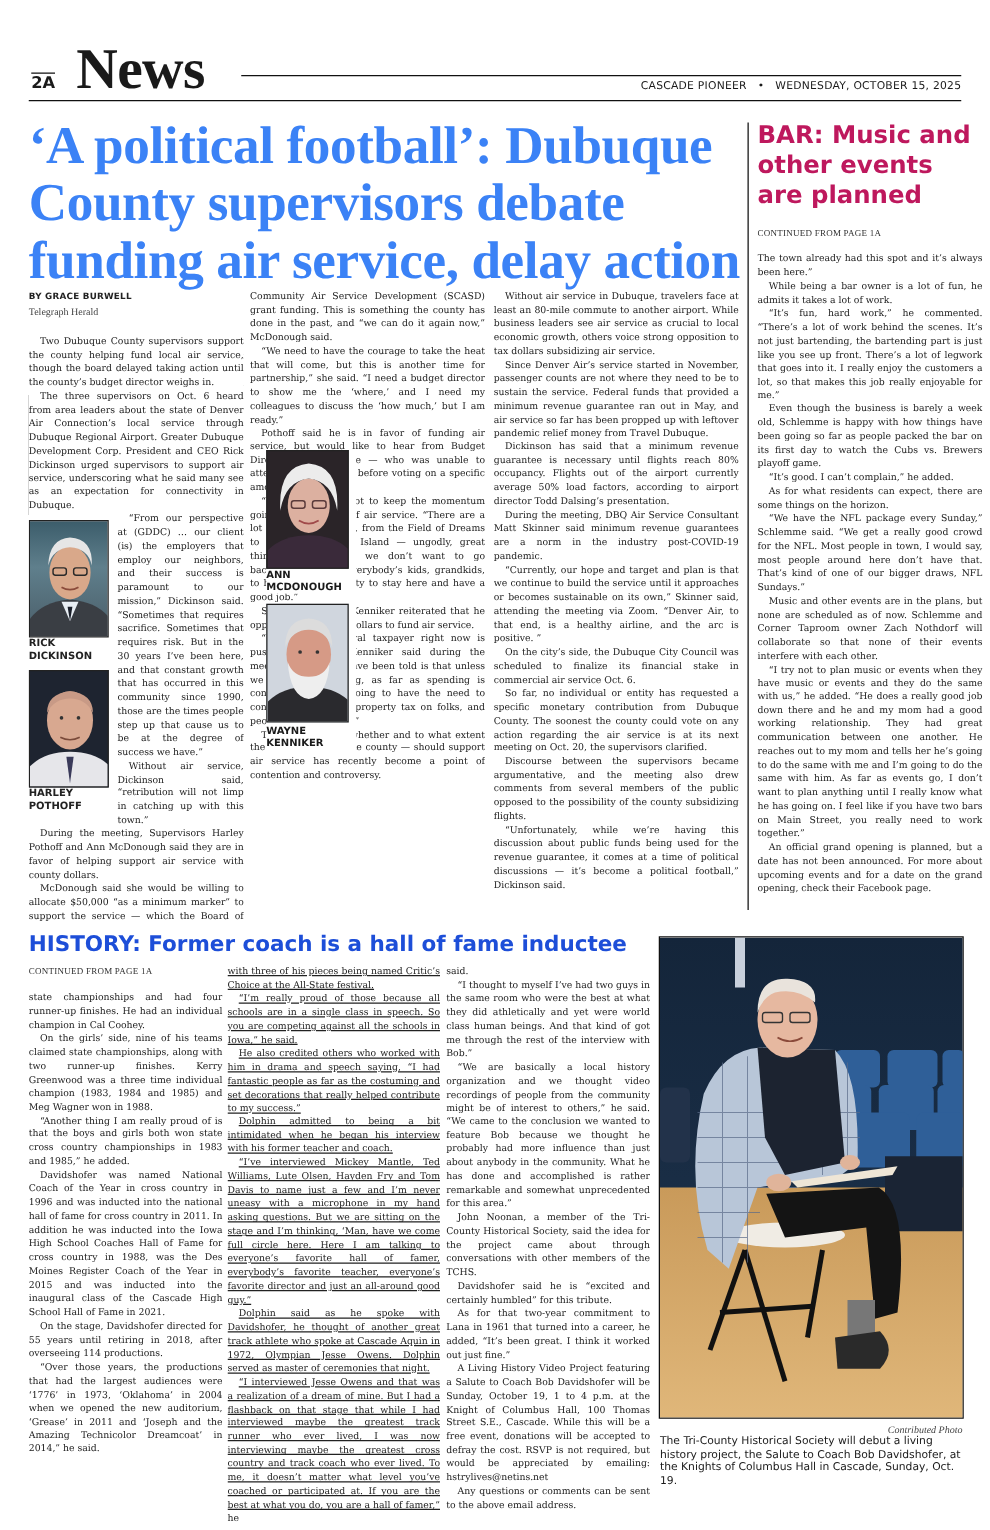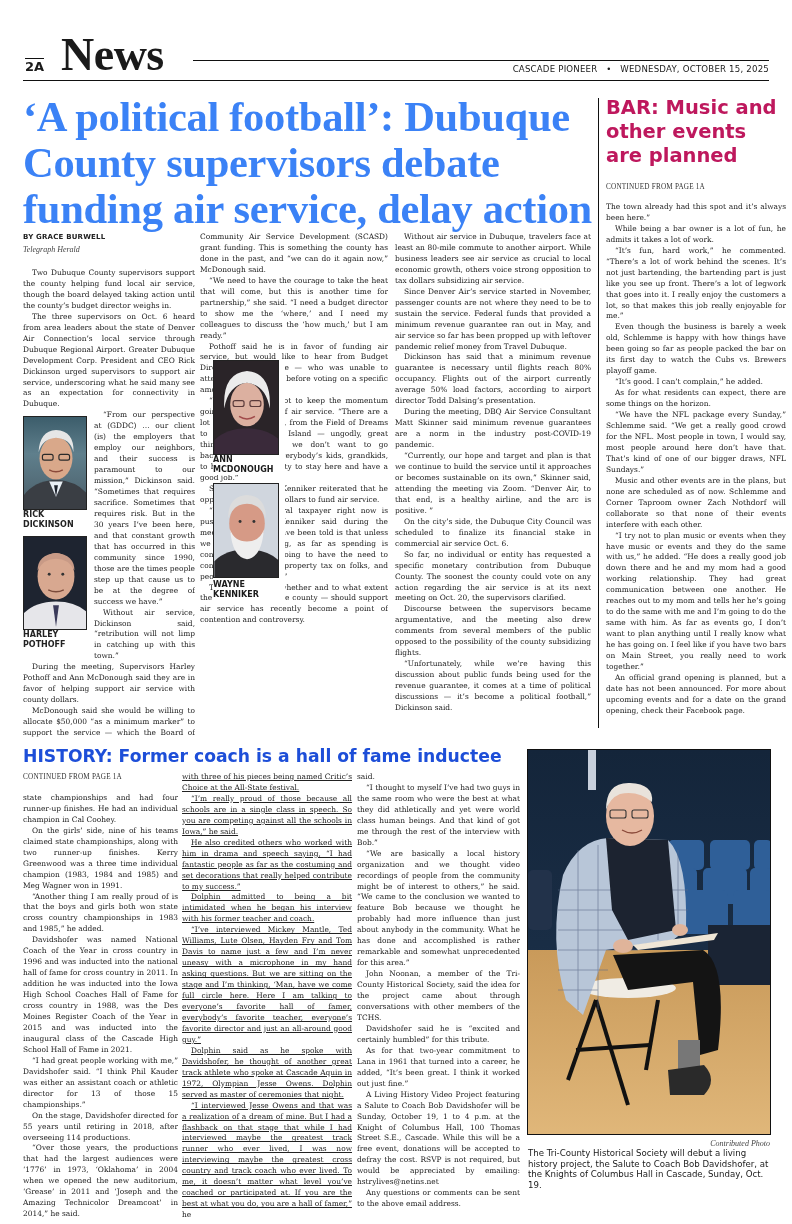--- a/index.html
+++ b/index.html
@@ -13,21 +13,21 @@
   .mast-info { position: absolute; right: 0; top: 30px; font-family: "DejaVu Sans", sans-serif; font-size: 8.6px; letter-spacing: 0.2px; }
   .mast-rule-bottom { position: absolute; left: 0; right: 0; top: 46px; border-top: 1.2px solid #111; }
 
   .lead-headline { position: absolute; left: 23px; top: 94px; width: 570px; font-family: "Liberation Serif", serif; font-size: 42.5px; line-height: 46px; letter-spacing: -0.3px; color: #3b82f6; }
 
   .txt { font-family: "DejaVu Serif", serif; font-size: 7.45px; line-height: 10.95px; text-align: justify; color: #222; }
   .txt p { text-indent: 9px; }
   .txt p.noindent { text-indent: 0; }
 
   .byline { font-family: "DejaVu Sans", sans-serif; font-weight: bold; font-size: 7px; letter-spacing: 0.2px; }
-  .byline-org { font-family: "Liberation Serif", serif; font-style: italic; font-size: 8px; color: #444; margin-top: 2px; margin-bottom: 24px; }
+  .byline-org { font-family: "Liberation Serif", serif; font-size: 8px; color: #444; margin-top: 2px; margin-bottom: 24px; }
 
   .col { position: absolute; }
   .mug { float: left; margin: 3px 7px 2px 0; }
   .mug .ph { border: 1px solid #222; overflow: hidden; position: relative; }
   .mug .cap { font-family: "DejaVu Sans", sans-serif; font-weight: bold; font-size: 8px; line-height: 10px; margin-top: 0; }
 
   .sidebar-rule { position: absolute; left: 598px; top: 98px; height: 630px; border-left: 1.5px solid #111; }
   .side-headline { position: absolute; left: 606px; top: 96px; width: 180px; font-family: "DejaVu Sans", sans-serif; font-size: 19.5px; line-height: 24px; color: #be185d; }
   .side-headline b { font-weight: bold; }
   .continued { font-family: "Liberation Serif", serif; font-size: 7.2px; letter-spacing: 0.2px; color: #333; text-transform: uppercase; }
@@ -205,24 +205,23 @@
   <p>An official grand opening is planned, but a date has not been announced. For more about upcoming events and for a date on the grand opening, check their Facebook page.</p>
 </div>
 
 <h2 class="history-headline">
   <b>HISTORY:</b><span> Former coach is a hall of fame inductee</span>
 </h2>
 
 <div class="col txt" style="left:23px; top:772px; width:155px; height:445px; overflow:hidden;">
   <div class="continued" style="margin-bottom:10px;">CONTINUED FROM PAGE 1A</div>
   <p class="noindent">state championships and had four runner-up finishes. He had an individual champion in Cal Coohey.</p>
-  <p>On the girls’ side, nine of his teams claimed state championships, along with two runner-up finishes. Kerry Greenwood was a three time individual champion (1983, 1984 and 1985) and Meg Wagner won in 1991.</p>
+  <p>On the girls’ side, nine of his teams claimed state championships, along with two runner-up finishes. Kerry Greenwood was a three time individual champion (1983, 1984 and 1985) and Meg Wagner won in 1988.</p>
   <p>“Another thing I am really proud of is that the boys and girls both won state cross country championships in 1983 and 1985,” he added.</p>
   <p>Davidshofer was named National Coach of the Year in cross country in 1996 and was inducted into the national hall of fame for cross country in 2011. In addition he was inducted into the Iowa High School Coaches Hall of Fame for cross country in 1988, was the Des Moines Register Coach of the Year in 2015 and was inducted into the inaugural class of the Cascade High School Hall of Fame in 2021.</p>
-  <p>“I had great people working with me,” Davidshofer said. “I think Phil Kauder was either an assistant coach or athletic director for 13 of those 15 championships.”</p>
   <p>On the stage, Davidshofer directed for 55 years until retiring in 2018, after overseeing 114 productions.</p>
   <p>“Over those years, the productions that had the largest audiences were ‘1776’ in 1973, ‘Oklahoma’ in 2004 when we opened the new auditorium, ‘Grease’ in 2011 and ‘Joseph and the Amazing Technicolor Dreamcoat’ in 2014,” he said.</p>
 
 </div>
 
 <div class="col txt" style="left:182px; top:772px; width:170px; height:445px; overflow:hidden;text-decoration:underline;">
   <p class="noindent">with three of his pieces being named Critic’s Choice at the All-State festival.</p>
   <p>“I’m really proud of those because all schools are in a single class in speech. So you are competing against all the schools in Iowa,” he said.</p>
   <p>He also credited others who worked with him in drama and speech saying, “I had fantastic people as far as the costuming and set decorations that really helped contribute to my success.”</p>
   <p>Dolphin admitted to being a bit intimidated when he began his interview with his former teacher and coach.</p>

